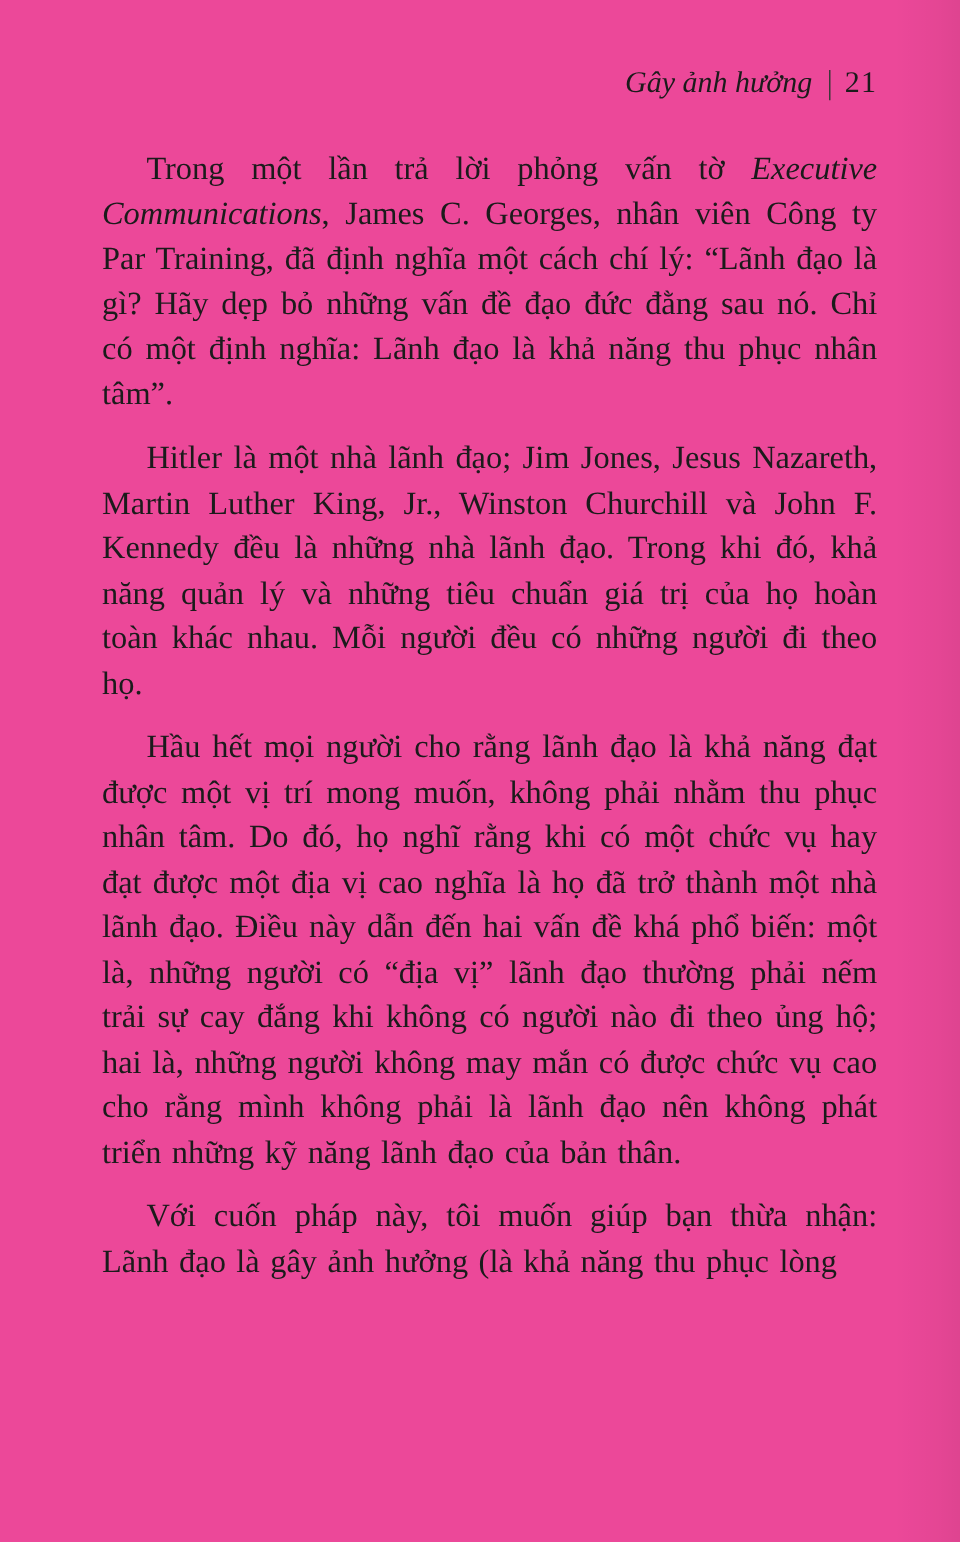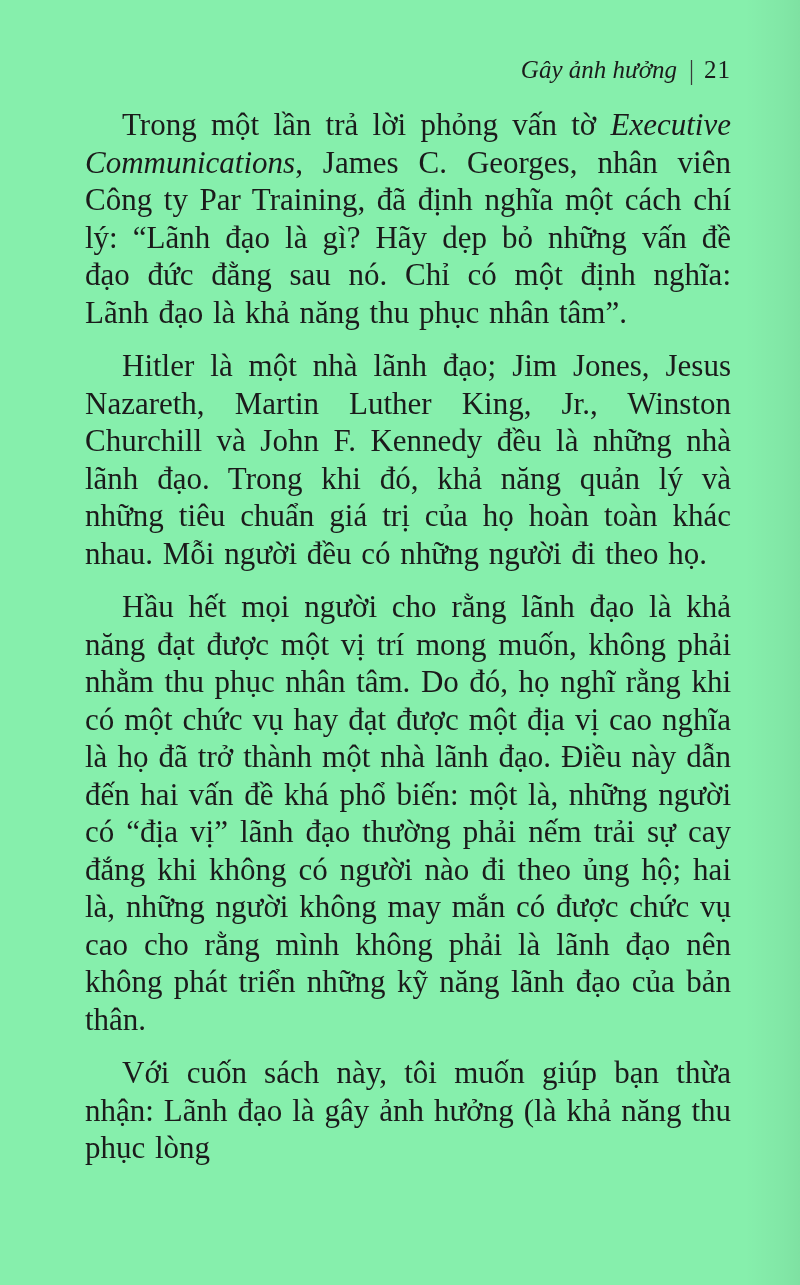--- a/index.html
+++ b/index.html
@@ -11,21 +11,21 @@
     height: 1285px;
     background: #fbfbf9;
     position: relative;
     overflow: hidden;
     font-family: "Liberation Serif", "DejaVu Serif", serif;
     color: #1b1b1b;
   }
   .page {
     position: absolute;
     inset: 0;
-    background: #86efac;
+    background: #ec4899;
   }
   .edge-shadow {
     position: absolute;
     top: 0;
     right: 0;
     width: 55px;
     height: 100%;
     background: linear-gradient(to right, rgba(0,0,0,0) 0%, rgba(0,0,0,0.035) 70%, rgba(0,0,0,0.06) 100%);
     pointer-events: none;
   }
@@ -48,24 +48,24 @@
     color: #3a3a3a;
     font-style: normal;
     transform: scaleY(1.1);
   }
   .page-num {
     font-style: normal;
     letter-spacing: 1px;
   }
   .body-text {
     position: absolute;
-    top: 106px;
+    top: 122px;
     left: 85px;
     width: 646px;
-    font-size: 31px;
+    font-size: 27px;
     line-height: 37.5px;
     text-align: justify;
   }
   .body-text p {
     margin: 0 0 16px 0;
     text-indent: 37px;
     word-spacing: 2px;
   }
   .italic {
     font-style: italic;
@@ -82,19 +82,19 @@
 
   <div class="body-text">
 
     <p><span>Trong một lần trả lời phỏng vấn tờ </span><span class="italic">Executive Communications</span><span>, James C. Georges, nhân viên Công ty Par Training, đã định nghĩa một cách chí lý: “Lãnh đạo là gì? Hãy dẹp bỏ những vấn đề đạo đức đằng sau nó. Chỉ có một định nghĩa: Lãnh đạo là khả năng thu phục nhân tâm”.</span></p>
 
     <p><span>Hitler là một nhà lãnh đạo; Jim Jones, Jesus Nazareth, Martin Luther King, Jr., Winston Churchill và John F. Kennedy đều là những nhà lãnh đạo. Trong khi đó, khả năng quản lý và những tiêu chuẩn giá trị của họ hoàn toàn khác nhau. Mỗi người đều có những người đi theo họ.</span></p>
 
 
     <p><span>Hầu hết mọi người cho rằng lãnh đạo là khả năng đạt được một vị trí mong muốn, không phải nhằm thu phục nhân tâm. Do đó, họ nghĩ rằng khi có một chức vụ hay đạt được một địa vị cao nghĩa là họ đã trở thành một nhà lãnh đạo. Điều này dẫn đến hai vấn đề khá phổ biến: một là, những người có “địa vị” lãnh đạo thường phải nếm trải sự cay đắng khi không có người nào đi theo ủng hộ; hai là, những người không may mắn có được chức vụ cao cho rằng mình không phải là lãnh đạo nên không phát triển những kỹ năng lãnh đạo của bản thân.</span></p>
 
-    <p><span>Với cuốn sách này, tôi muốn giúp bạn thừa nhận: Lãnh đạo là gây ảnh hưởng (là khả năng thu phục lòng</span></p>
+    <p><span>Với cuốn pháp này, tôi muốn giúp bạn thừa nhận: Lãnh đạo là gây ảnh hưởng (là khả năng thu phục lòng</span></p>
 
   </div>
 
   <div class="edge-shadow"></div>
 
 </div>
 
 </body></html>

